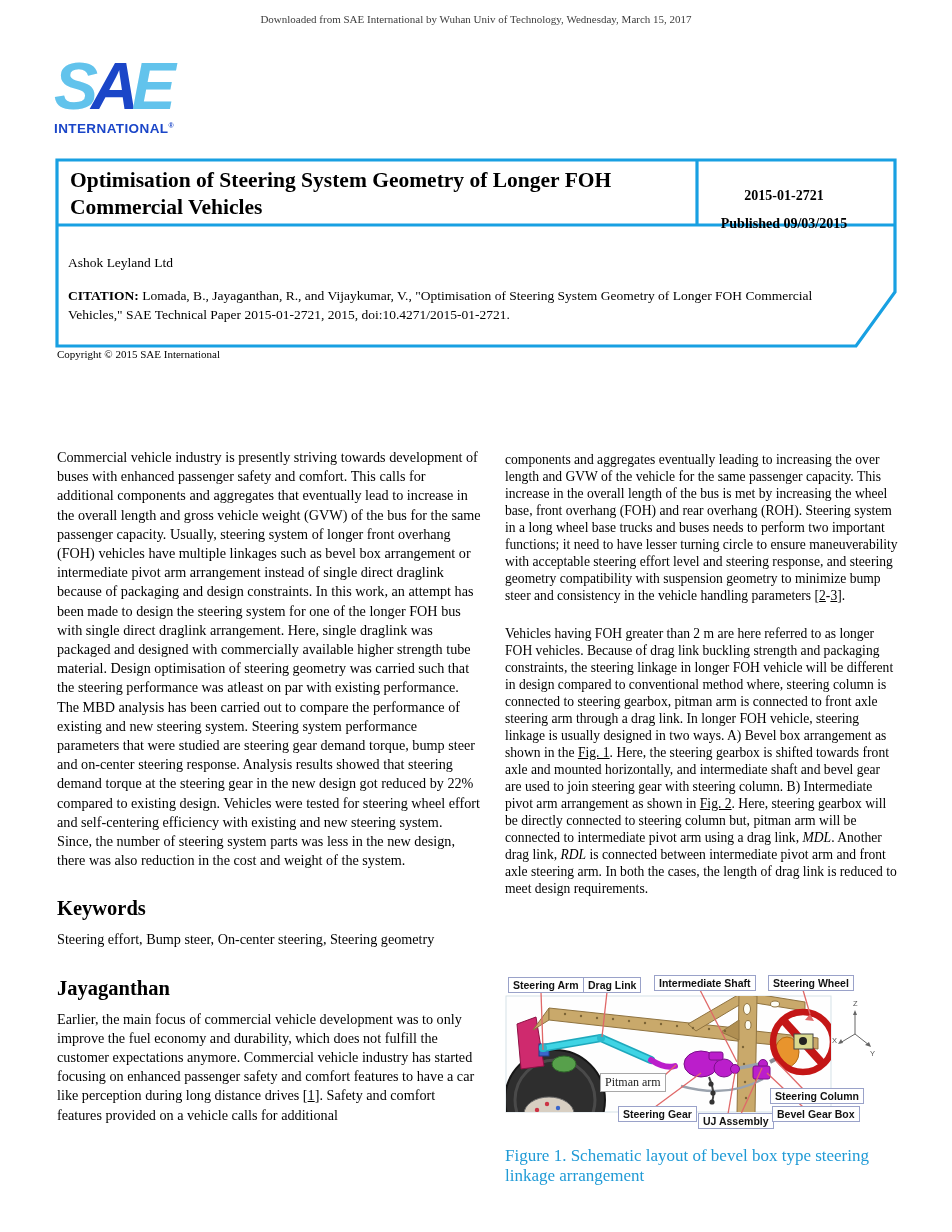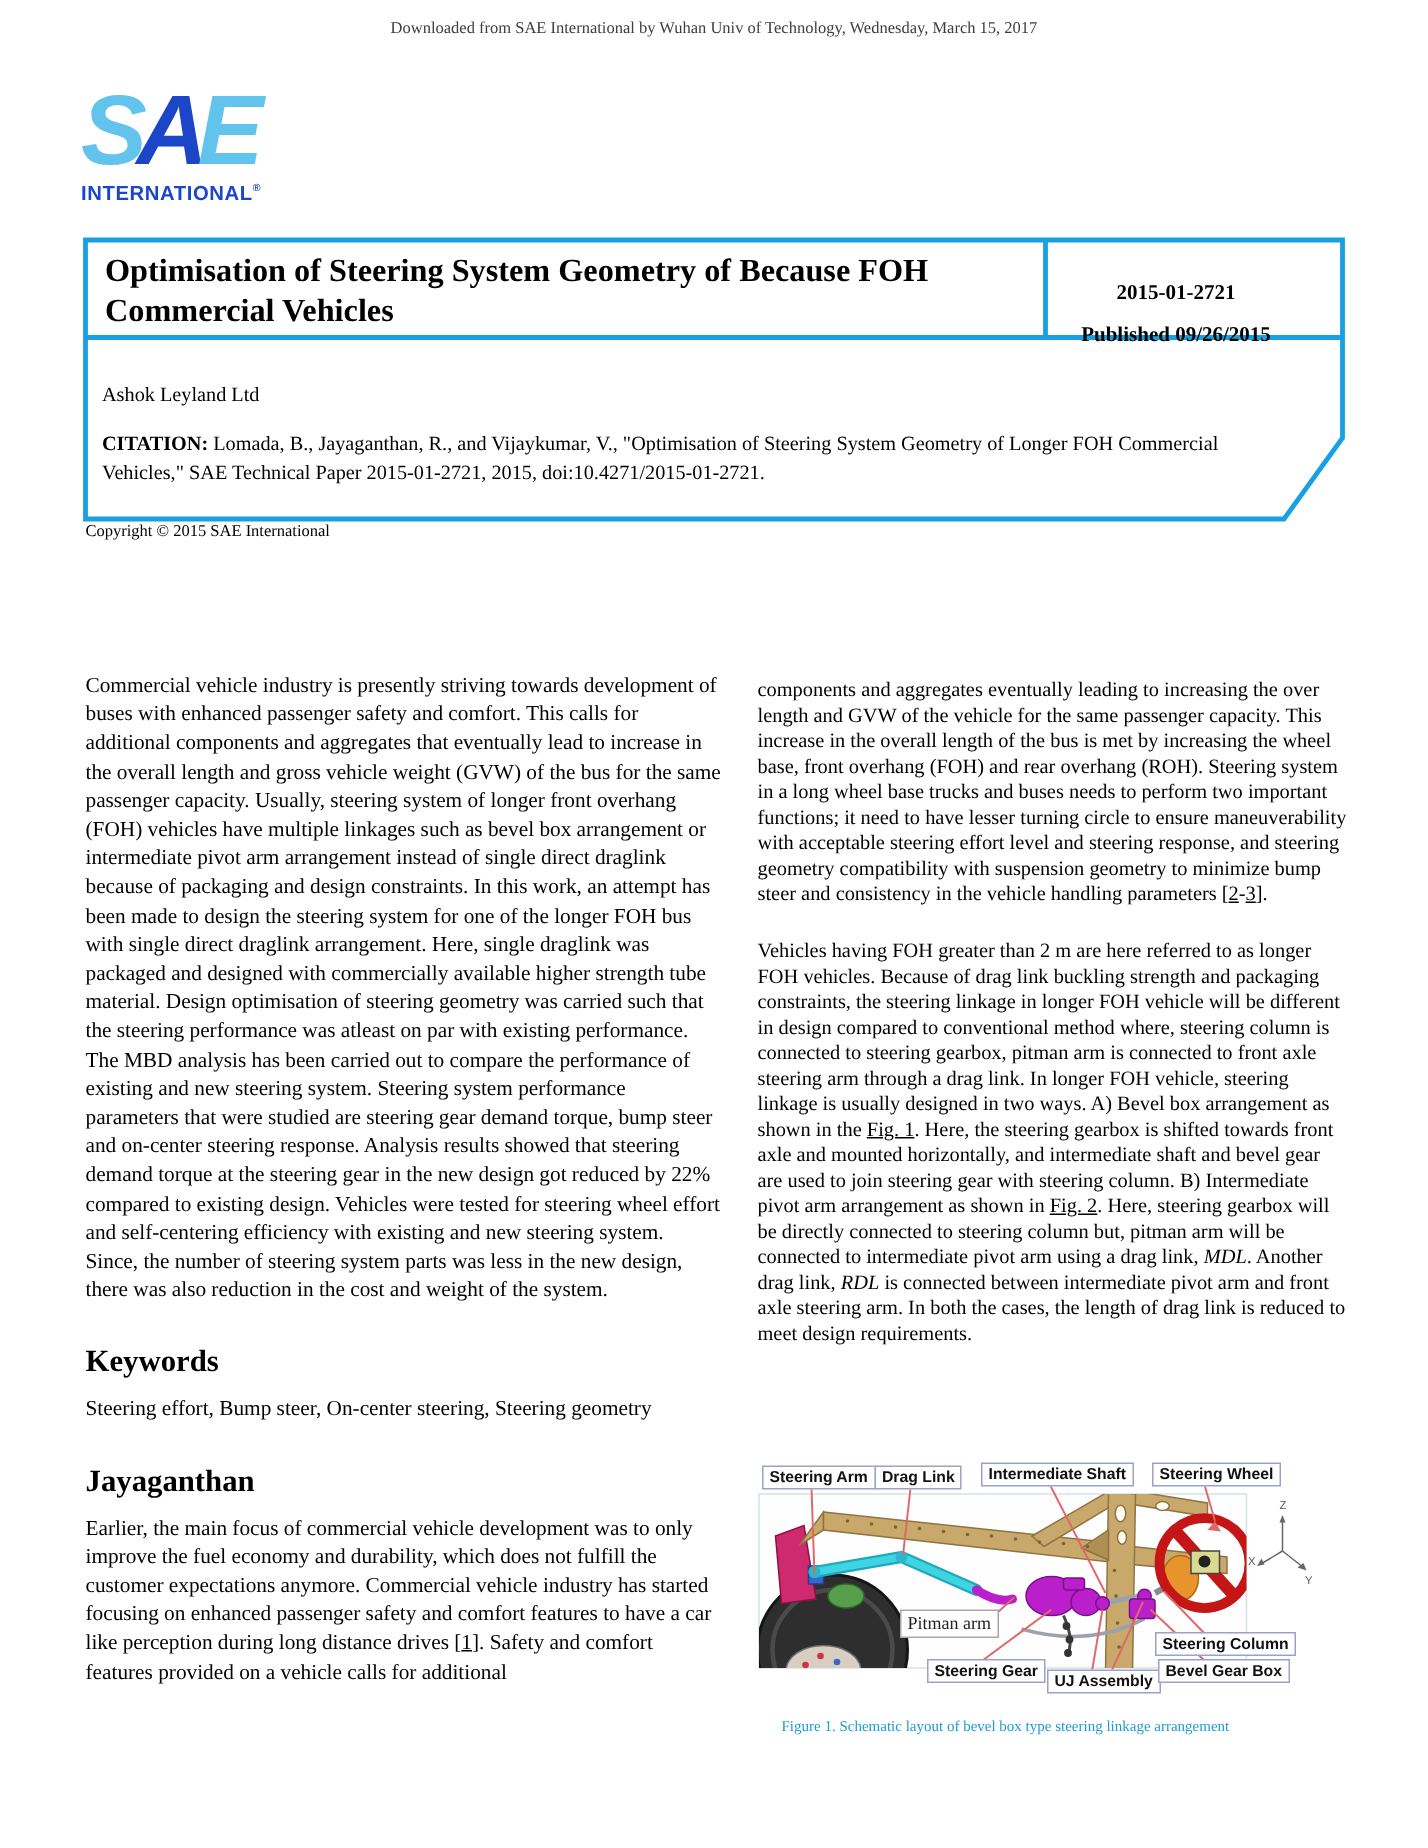--- a/index.html
+++ b/index.html
@@ -43,44 +43,44 @@
 
   
   .figure{position:absolute;left:503px;top:972px;width:394px;height:166px;}
   .figure svg{position:absolute;left:0;top:0;}
   .fig-label{position:absolute;background:#ffffff;border:1.5px solid #9aa2c9;
              padding:1px 4px;font-family:"Liberation Sans",sans-serif;font-weight:bold;
              font-size:10.5px;color:#111;white-space:nowrap;z-index:3;}
   .fig-label.serif{font-family:"Liberation Serif",serif;font-weight:normal;font-size:12px;
                    border:1px solid #a8a8a8;color:#222;}
   .fig-caption{position:absolute;left:505px;top:1146px;width:398px;
-               font-size:10px;color:#1f9ad6;margin-left:16px;}
+               font-size:17px;color:#1f9ad6;}
 </style>
 </head>
 <body>
 
 <div class="page">
 
   <div class="top-notice">Downloaded from SAE International by Wuhan Univ of Technology, Wednesday, March 15, 2017</div>
 
   <div class="logo">
     <div class="logo-sae"><span class="logo-s">S</span><span class="logo-a">A</span><span class="logo-e">E</span></div>
     <div class="logo-intl"><span>INTERNATIONAL</span><span class="logo-reg">®</span></div>
   </div>
 
   <svg class="hdr-svg" width="844" height="192" viewBox="0 0 844 192">
     <path d="M2,2 H840 V134 L801,188 H2 Z" fill="none" stroke="#18a0e2" stroke-width="3.2"></path>
     <line x1="642" y1="2" x2="642" y2="67" stroke="#18a0e2" stroke-width="3.2"></line>
     <line x1="2" y1="67" x2="840" y2="67" stroke="#18a0e2" stroke-width="3.2"></line>
   </svg>
 
-  <div class="hdr-title">Optimisation of Steering System Geometry of Because FOH Commercial Vehicles</div>
+  <div class="hdr-title">Optimisation of Steering System Geometry of Longer FOH Commercial Vehicles</div>
   <div class="hdr-num">
     <div>2015-01-2721</div>
-    <div class="hdr-pub">Published 09/26/2015</div>
+    <div class="hdr-pub">Published 09/03/2015</div>
   </div>
   <div class="hdr-affil">Ashok Leyland Ltd</div>
   <div class="hdr-cite"><b>CITATION:</b><span> Lomada, B., Jayaganthan, R., and Vijaykumar, V., "Optimisation of Steering System Geometry of Longer FOH Commercial Vehicles," SAE Technical Paper 2015-01-2721, 2015, doi:10.4271/2015-01-2721.</span></div>
 
   <div class="copyright">Copyright © 2015 SAE International</div>
 
   <div class="col-left">
     <p>Commercial vehicle industry is presently striving towards development of buses with enhanced passenger safety and comfort. This calls for additional components and aggregates that eventually lead to increase in the overall length and gross vehicle weight (GVW) of the bus for the same passenger capacity. Usually, steering system of longer front overhang (FOH) vehicles have multiple linkages such as bevel box arrangement or intermediate pivot arm arrangement instead of single direct draglink because of packaging and design constraints. In this work, an attempt has been made to design the steering system for one of the longer FOH bus with single direct draglink arrangement. Here, single draglink was packaged and designed with commercially available higher strength tube material. Design optimisation of steering geometry was carried such that the steering performance was atleast on par with existing performance. The MBD analysis has been carried out to compare the performance of existing and new steering system. Steering system performance parameters that were studied are steering gear demand torque, bump steer and on-center steering response. Analysis results showed that steering demand torque at the steering gear in the new design got reduced by 22% compared to existing design. Vehicles were tested for steering wheel effort and self-centering efficiency with existing and new steering system. Since, the number of steering system parts was less in the new design, there was also reduction in the cost and weight of the system.</p>
     <h2 class="h2-spaced">Keywords</h2>
     <p>Steering effort, Bump steer, On-center steering, Steering geometry</p>

